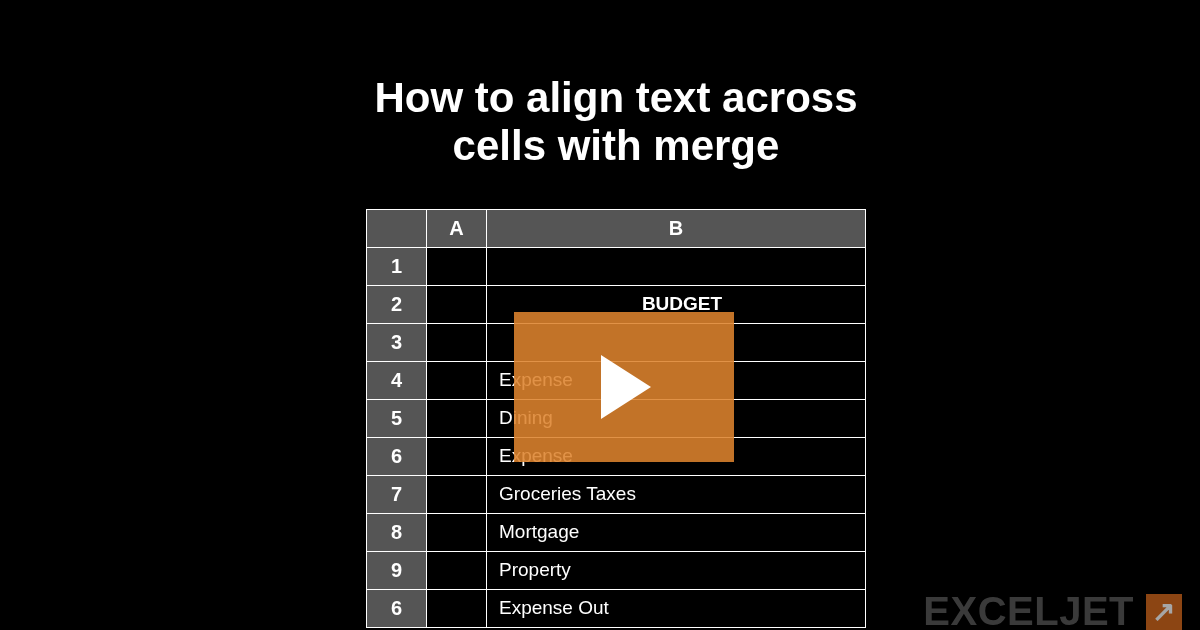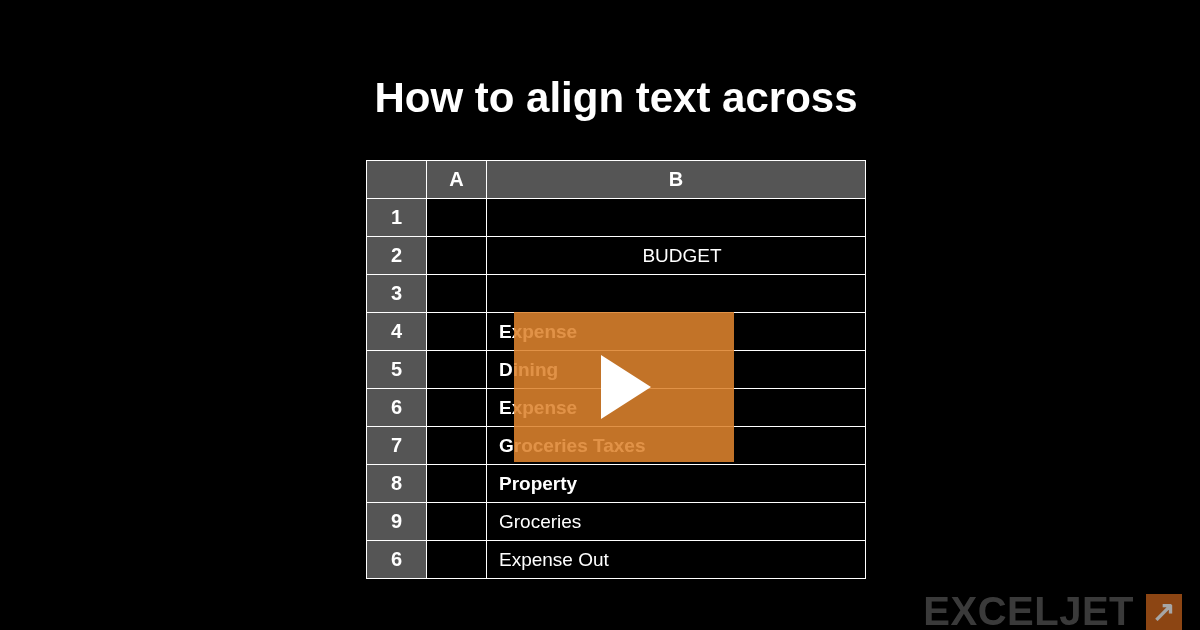--- a/index.html
+++ b/index.html
@@ -51,26 +51,26 @@
   }
   .sheet td.cellA { width: 60px; background: #000; }
   .sheet td.cellB {
     background: #000;
     padding-left: 12px;
     font-size: 19px;
     color: #fff;
   }
   .cellB.heading {
     color: #d86a1e;
-    font-weight: 400;
+    font-weight: 700;
     font-size: 22px;
     text-align: center;
     padding-left: 0;
   }
-  .cellB.orange { color: #d86a1e; font-weight: bold; }
+  .cellB.orange { color: #d86a1e; }
   .cellB.indent { padding-left: 34px; }
   .cellB.indent2 { padding-left: 34px; }
 
   .play-overlay {
     position: absolute;
     left: 50%;
     top: 50%;
     transform: translate(-50%, -18%);
     width: 220px;
     height: 150px;
@@ -108,20 +108,21 @@
     text-align: center;
     vertical-align: 4px;
     margin-left: 4px;
   }
 </style>
 </head>
 <body>
 
 <h1 class="title">
   <span>How to align text across</span><br>
+  <span>cells with merge</span>
 </h1>
 
 <table class="sheet">
   <tbody>
       <tr>
     <th class="rowhdr"></th>
     <th class="colA">A</th>
     <th class="colB">B</th>
   </tr>
   <tr>
@@ -155,26 +156,26 @@
     <td class="cellB orange indent2">Expense</td>
   </tr>
   <tr>
     <td class="rowhdr">7</td>
     <td class="cellA"></td>
     <td class="cellB orange indent2">Groceries Taxes</td>
   </tr>
   <tr>
     <td class="rowhdr">8</td>
     <td class="cellA"></td>
-    <td class="cellB orange indent2">Property</td>
+    <td class="cellB orange indent2">Mortgage</td>
   </tr>
   <tr>
     <td class="rowhdr">9</td>
     <td class="cellA"></td>
-    <td class="cellB indent">Groceries</td>
+    <td class="cellB indent">Property</td>
   </tr>
   <tr>
     <td class="rowhdr">6</td>
     <td class="cellA"></td>
     <td class="cellB indent">Expense Out</td>
   </tr>
 </tbody>
   </table>
 
 <div class="play-overlay">

